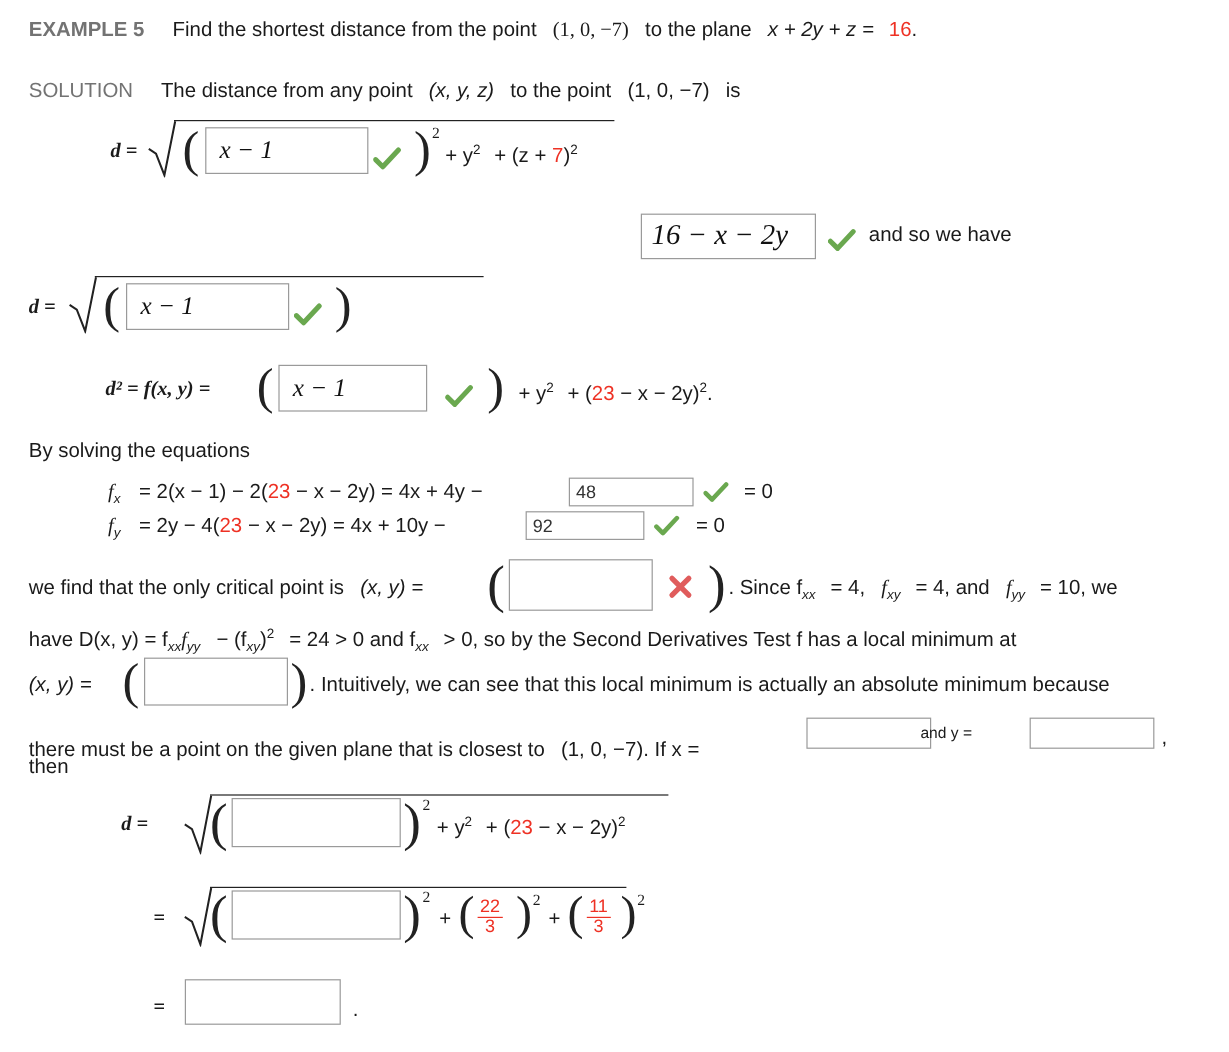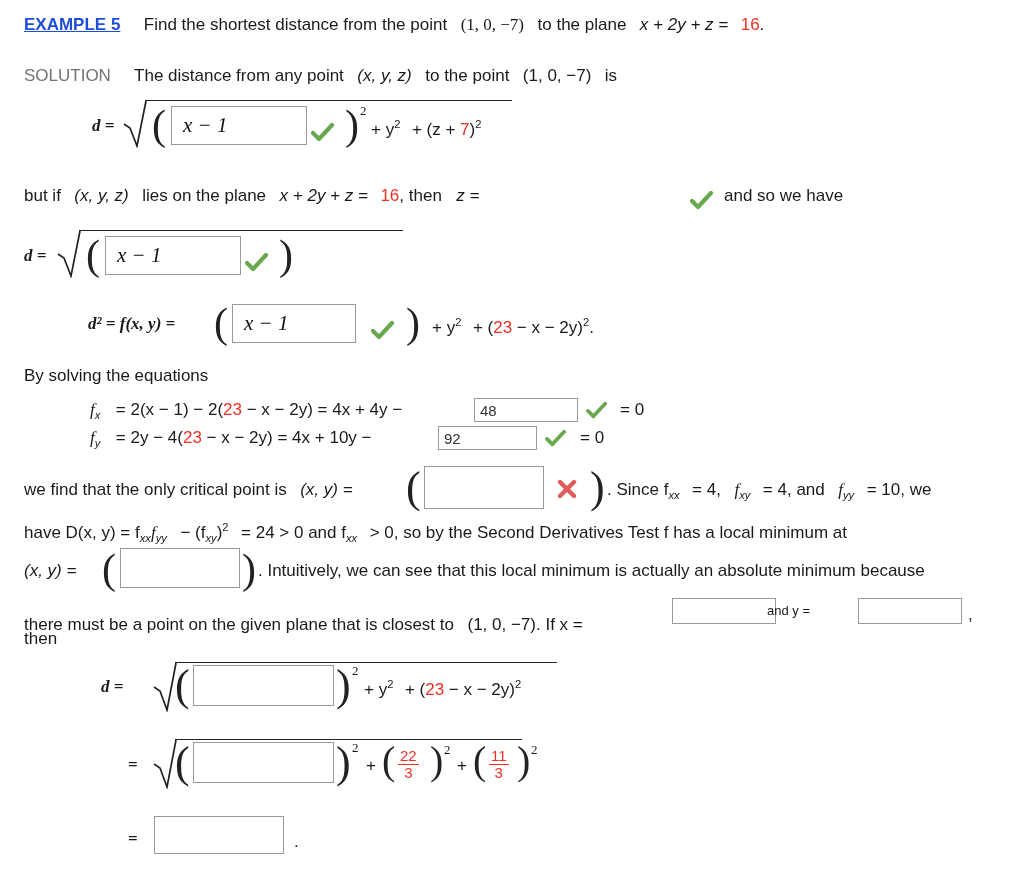--- a/index.html
+++ b/index.html
@@ -18,21 +18,21 @@
   }
   .page {
     position: relative;
     width: 1024px;
     height: 877px;
   }
 
   
   .ln { position: absolute; white-space: nowrap; line-height: 1; }
   .lbl-blue { color: #737373; }
-  .lbl-blue.bold { font-weight: bold; color: #1d4ed8; text-decoration: underline; }
+  .lbl-blue.bold { font-weight: bold; color: #737373; }
   .red { color: #ee3124; }
   .it { font-style: italic; }
   .mathvar { font-style: italic; font-family: "Liberation Serif", serif; }
   sup.p { font-size: 0.66em; vertical-align: super; line-height: 0; font-style: normal; }
   sub.s { font-size: 0.66em; vertical-align: sub; line-height: 0; font-style: italic; }
 
   
   .box {
     display: inline-block;
     box-sizing: border-box;
@@ -144,34 +144,24 @@
   <div class="paren" style="left:345px; top:104px; font-size:42px;">)</div>
   <div class="ln" style="left:360px; top:104px; font-size:13px; font-family:'Liberation Serif',serif;">2</div>
 
   <div class="ln" style="left:371px; top:121px; font-size:17px;">
     <span>+ y</span><sup class="p">2</sup>
     <span style="display:inline-block;width:2px"></span>
     <span>+ (z +</span>
     <span class="red">7</span><span>)</span><sup class="p">2</sup>
   </div>
 
-  <div class="ln" style="left:24px; top:187px; font-size:17px;">
-    <span>but if</span>
-    <span style="display:inline-block;width:4px"></span>
-    <span class="it">(x, y, z)</span>
-    <span style="display:inline-block;width:4px"></span>
-    <span>lies on the plane</span>
-    <span style="display:inline-block;width:4px"></span>
-    <span class="it">x + 2y + z =</span>
-    <span style="display:inline-block;width:3px"></span>
-    <span class="red">16</span><span>, then</span>
-    <span style="display:inline-block;width:5px"></span>
-    <span class="it">z =</span>
-  </div>
-
+
+  <div class="box" style="left:534px; top:178px; width:146px; height:38px;">
+    <span class="val" style="font-size:24px; padding:4px 0 0 8px;">16 − x − 2y</span>
+  </div>
   <div class="mark" style="left:690px; top:190px;">
     <svg width="24" height="20" viewBox="0 0 24 20">
         <polyline points="2,11 8,17 21,3" fill="none" stroke="#6aa84f" stroke-width="4.2" stroke-linecap="round" stroke-linejoin="round"></polyline>
       </svg>
   </div>
   <div class="ln" style="left:724px; top:187px; font-size:17px;">and so we have</div>
 
   <div class="ln it" style="left:24px; top:247px; font-size:17px; font-family:'Liberation Serif',serif; font-weight:bold;">d =</div>
 
   <div class="radical" style="left:56px; top:228px; width:400px; height:50px;">

